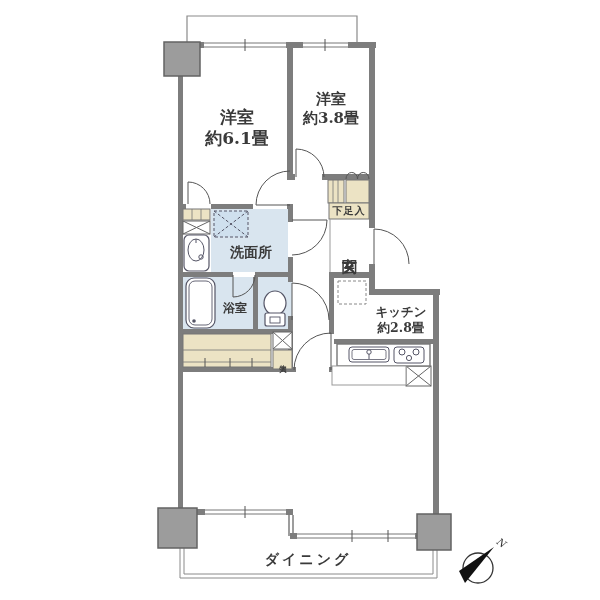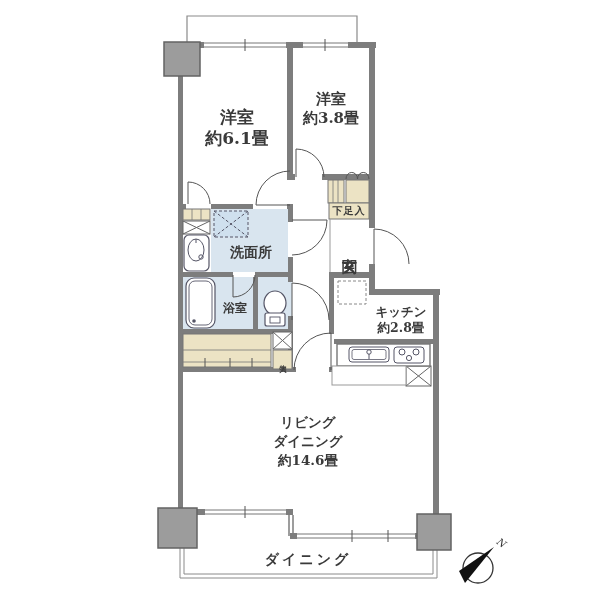--- a/index.html
+++ b/index.html
@@ -253,21 +253,16 @@
 
 <div class="lbl lbl-shoe" style="left:349px;top:211px;">下足入</div>
 
 <div class="lbl lbl-storage" style="left:283px;top:359px;">物入</div>
 
 <div class="lbl lbl-kitchen" style="left:386px;top:320px;margin-left:15px;">
   <div>キッチン</div>
   <div>約2.8畳</div>
 </div>
 
-<div class="lbl lbl-living" style="left:308px;top:441px;">
-  <div>リビング</div>
-  <div>ダイニング</div>
-  <div>約14.6畳</div>
-</div>
 
 <div class="lbl lbl-balcony" style="left:308px;top:560px;">ダイニング</div>
 
 </div>
 
 </body></html>

